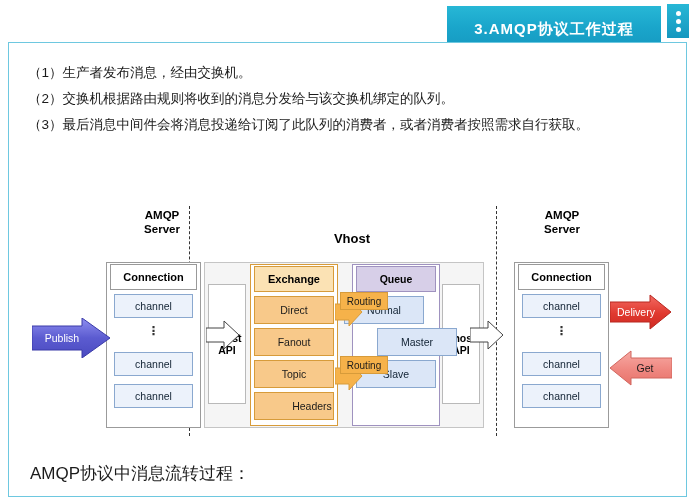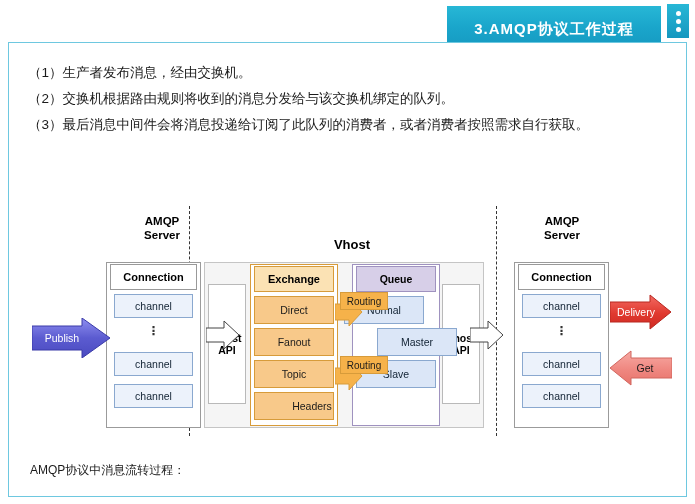--- a/index.html
+++ b/index.html
@@ -48,29 +48,29 @@
   
   .para{
     position:absolute;left:28px;top:60px;width:640px;
     font-size:13.5px;color:#1b1b1b;line-height:26px;
   }
   .para div{white-space:nowrap;}
   .para div.wrap{white-space:normal;}
   
   .footer{
     position:absolute;left:30px;top:462px;
-    font-size:12px;color:#1b1b1b;
+    font-size:17px;color:#1b1b1b;
   }
   
   .diagram{
     position:absolute;left:22px;top:200px;width:650px;height:245px;
   }
   .lbl{
     position:absolute;font-size:11.5px;font-weight:bold;color:#000;
-    text-align:center;line-height:14px;margin-top:6px;
+    text-align:center;line-height:14px;
   }
   .dash{
     position:absolute;width:0;border-left:1px dashed #333;height:215px;top:14px;
   }
   .panel{
     position:absolute;box-sizing:border-box;
     border:1px solid #b9b9b9;background:#f7f7f7;
   }
   .box{
     position:absolute;box-sizing:border-box;

